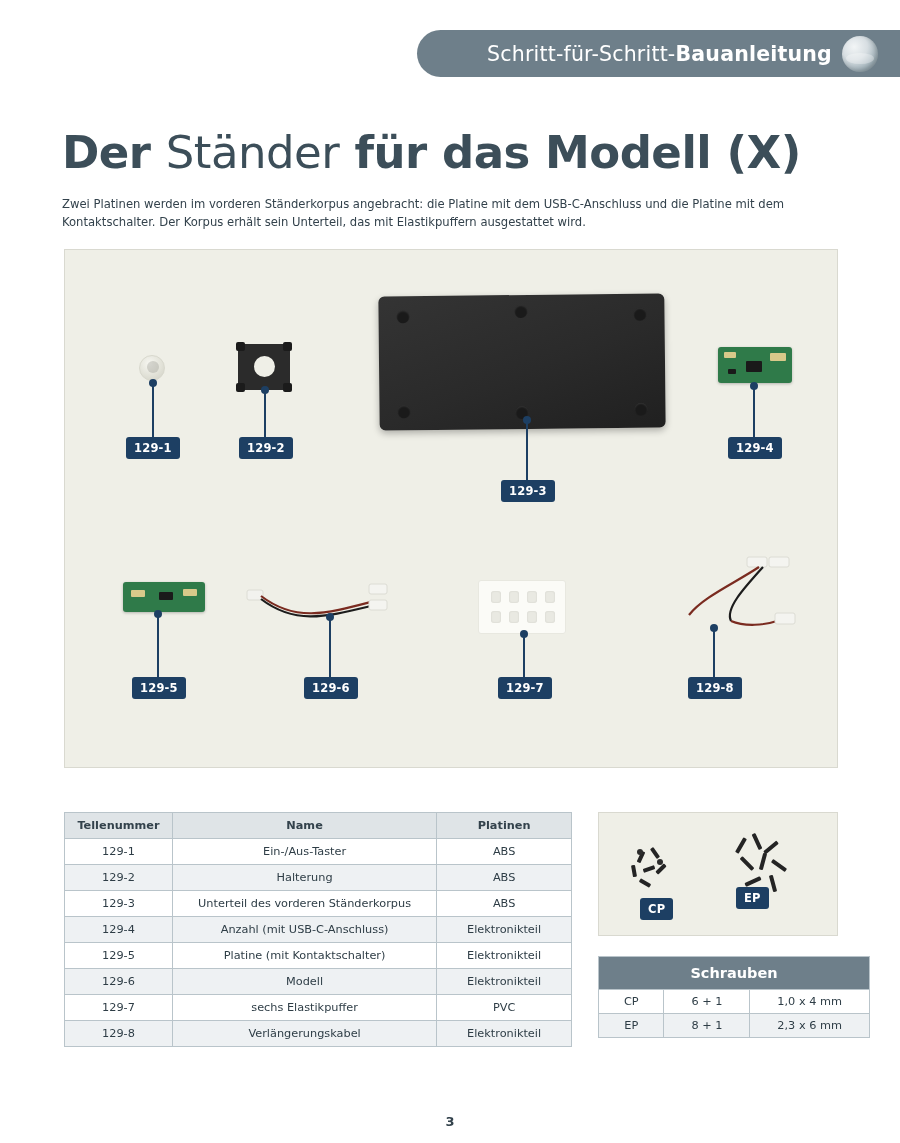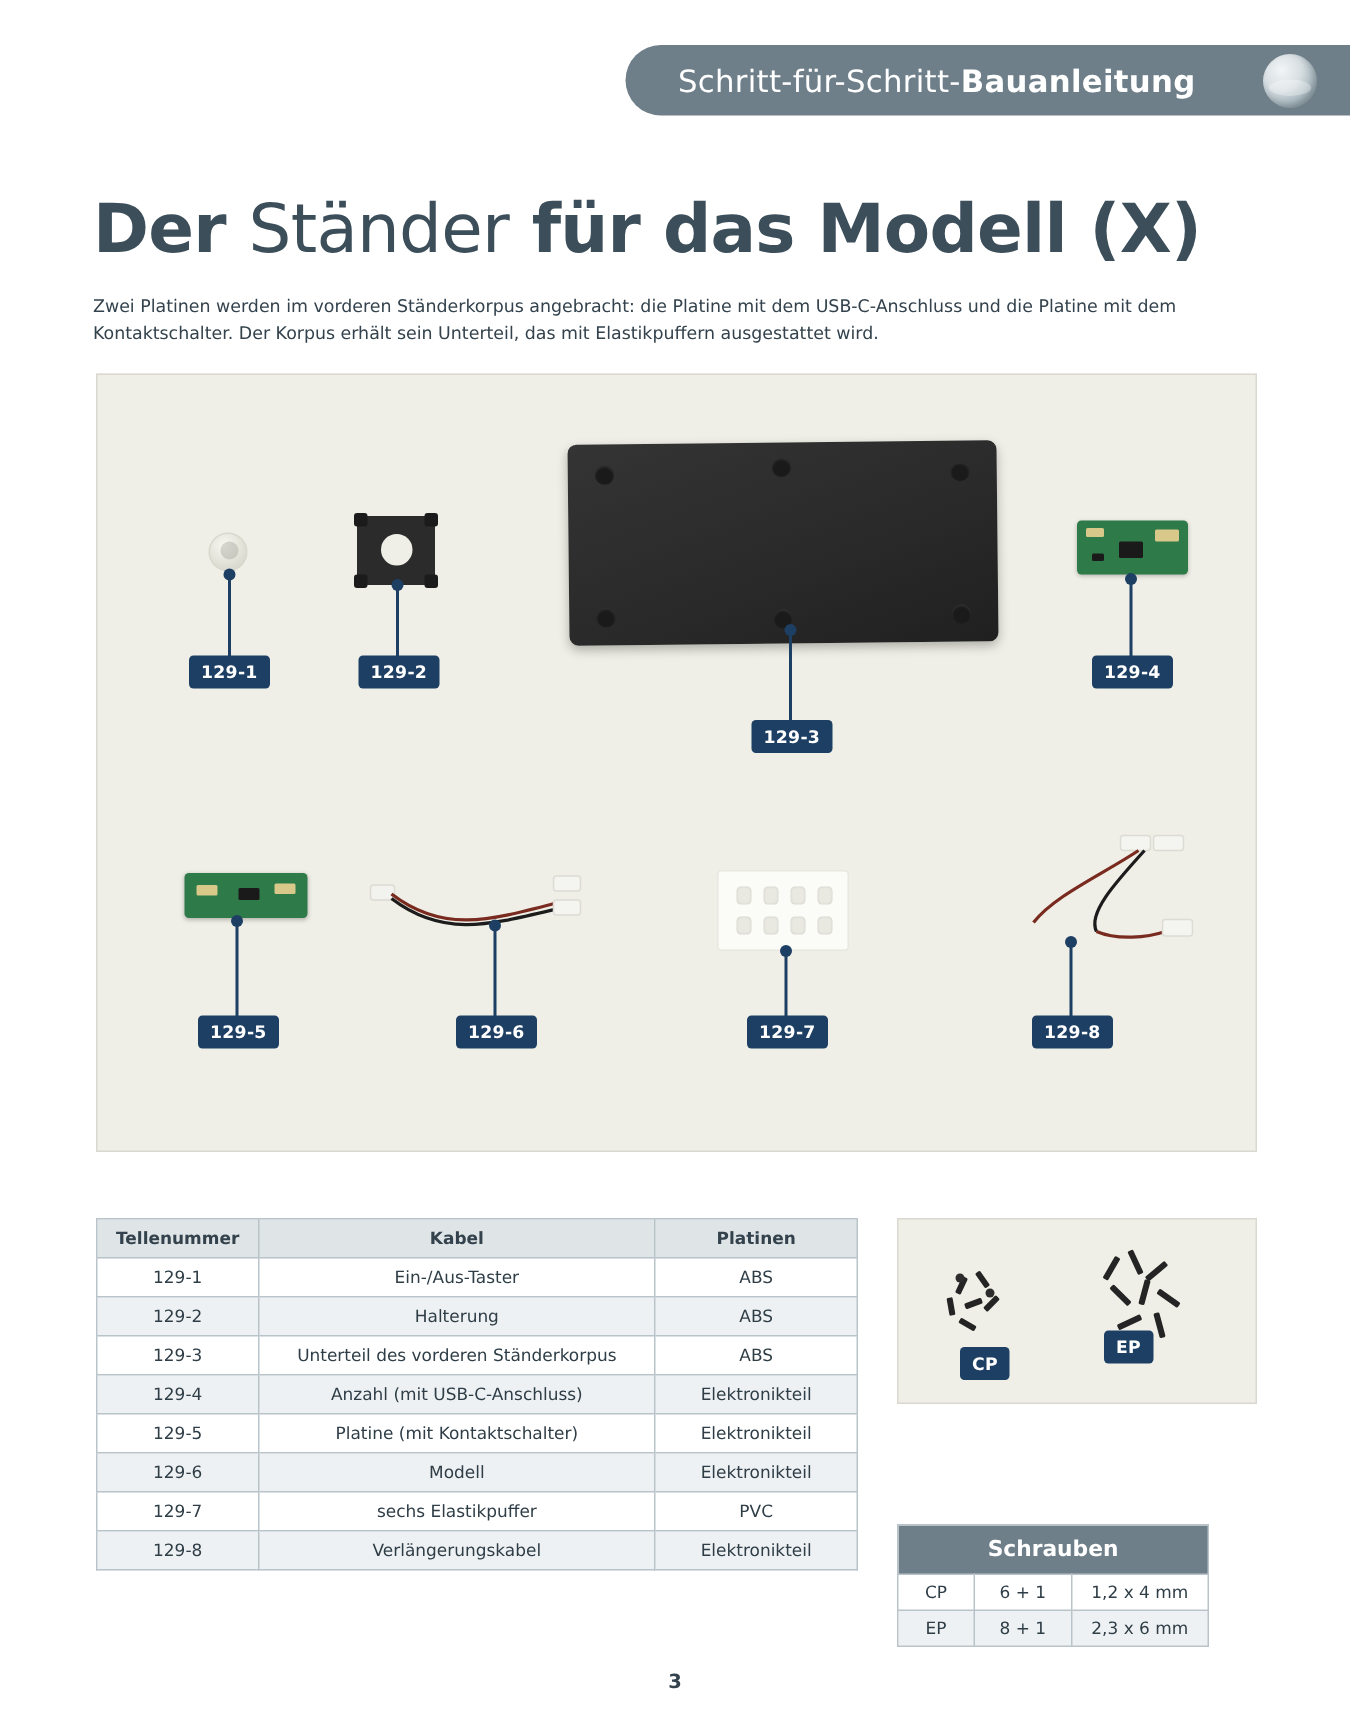--- a/index.html
+++ b/index.html
@@ -17,21 +17,21 @@
 
   
   .header-banner {
     position: absolute;
     top: 30px; left: 417px;
     width: 483px; height: 47px;
     background: #6e7f8a;
     border-radius: 24px 0 0 24px;
     display: flex;
     align-items: center;
-    justify-content: center;
+    justify-content: flex-end;
     padding-right: 68px;
   }
   .header-banner .banner-text {
     color: #ffffff;
     font-size: 20.5px;
     letter-spacing: 0.2px;
     font-family: "DejaVu Sans", sans-serif;
   }
   .header-banner .banner-text b { font-weight: bold; }
   .banner-sphere {
@@ -251,22 +251,22 @@
   .screw-head {
     position: absolute;
     width: 6px; height: 6px;
     border-radius: 50%;
     background: #2c2c2c;
   }
 
   
   .screws-table {
     position: absolute;
-    top: 1016px; left: 598px;
-    width: 208px;
+    top: 956px; left: 598px;
+    width: 272px;
     border-collapse: collapse;
     font-size: 11.3px;
   }
   .screws-table .title-row td {
     background: #6e7f8a;
     color: #fff;
     font-weight: bold;
     font-size: 14.5px;
     text-align: center;
     padding: 8px 0;
@@ -395,21 +395,21 @@
 
 <table class="parts-table">
   <colgroup>
       <col class="c1">
       <col class="c2">
       <col class="c3">
     </colgroup>
   <tbody>
     <tr>
       <th>Tellenummer</th>
-      <th>Kabel</th>
+      <th>Name</th>
       <th>Platinen</th>
     </tr>
     <tr>
       <td>129-1</td>
       <td>Ein-/Aus-Taster</td>
       <td>ABS</td>
     </tr>
     <tr class="alt">
       <td>129-2</td>
       <td>Halterung</td>
@@ -478,21 +478,21 @@
       <col class="s2">
       <col class="s3">
     </colgroup>
   <tbody>
     <tr class="title-row">
       <td colspan="3">Schrauben</td>
     </tr>
     <tr>
       <td>CP</td>
       <td>6 + 1</td>
-      <td>1,2 x 4 mm</td>
+      <td>1,0 x 4 mm</td>
     </tr>
     <tr class="alt">
       <td>EP</td>
       <td>8 + 1</td>
       <td>2,3 x 6 mm</td>
     </tr>
   </tbody>
 </table>
 
 <div class="page-number">3</div>

